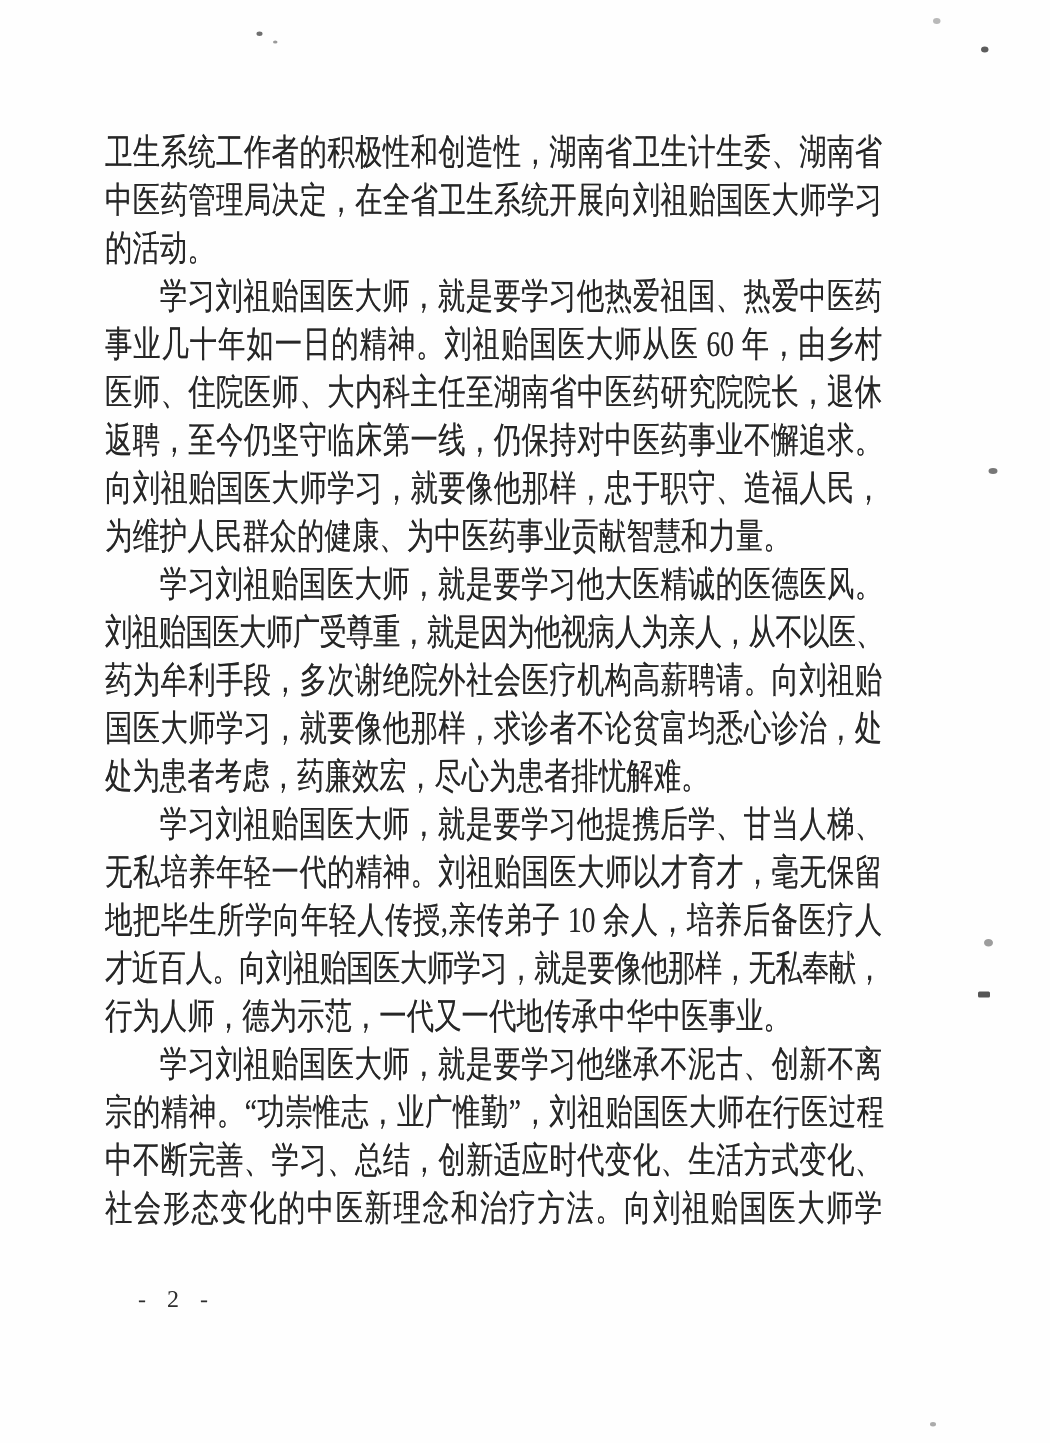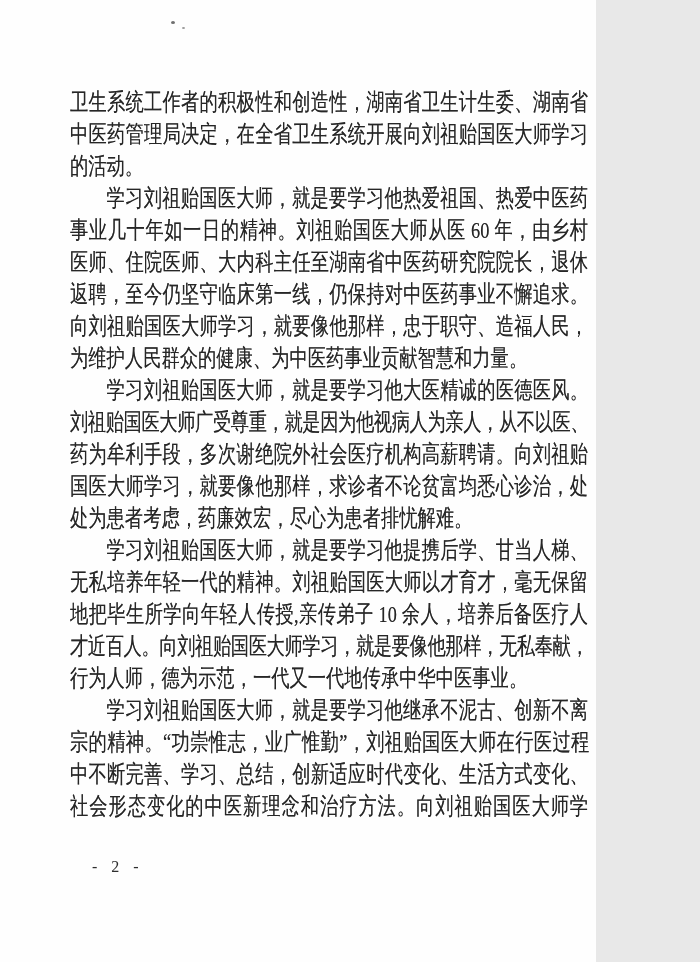--- a/index.html
+++ b/index.html
@@ -2,21 +2,21 @@
 <html><head>
 <meta charset="utf-8">
 <style>
   html, body {
     margin: 0;
     padding: 0;
     background: #e8e8e8;
   }
   .page {
     position: relative;
-    width: 596px;
+    width: 700px;
     height: 962px;
     background: #fefefe;
     overflow: hidden;
     font-family: "Liberation Serif", serif;
   }
   .textblock {
     position: absolute;
     left: 70px;
     top: 86px;
     width: 680px;

